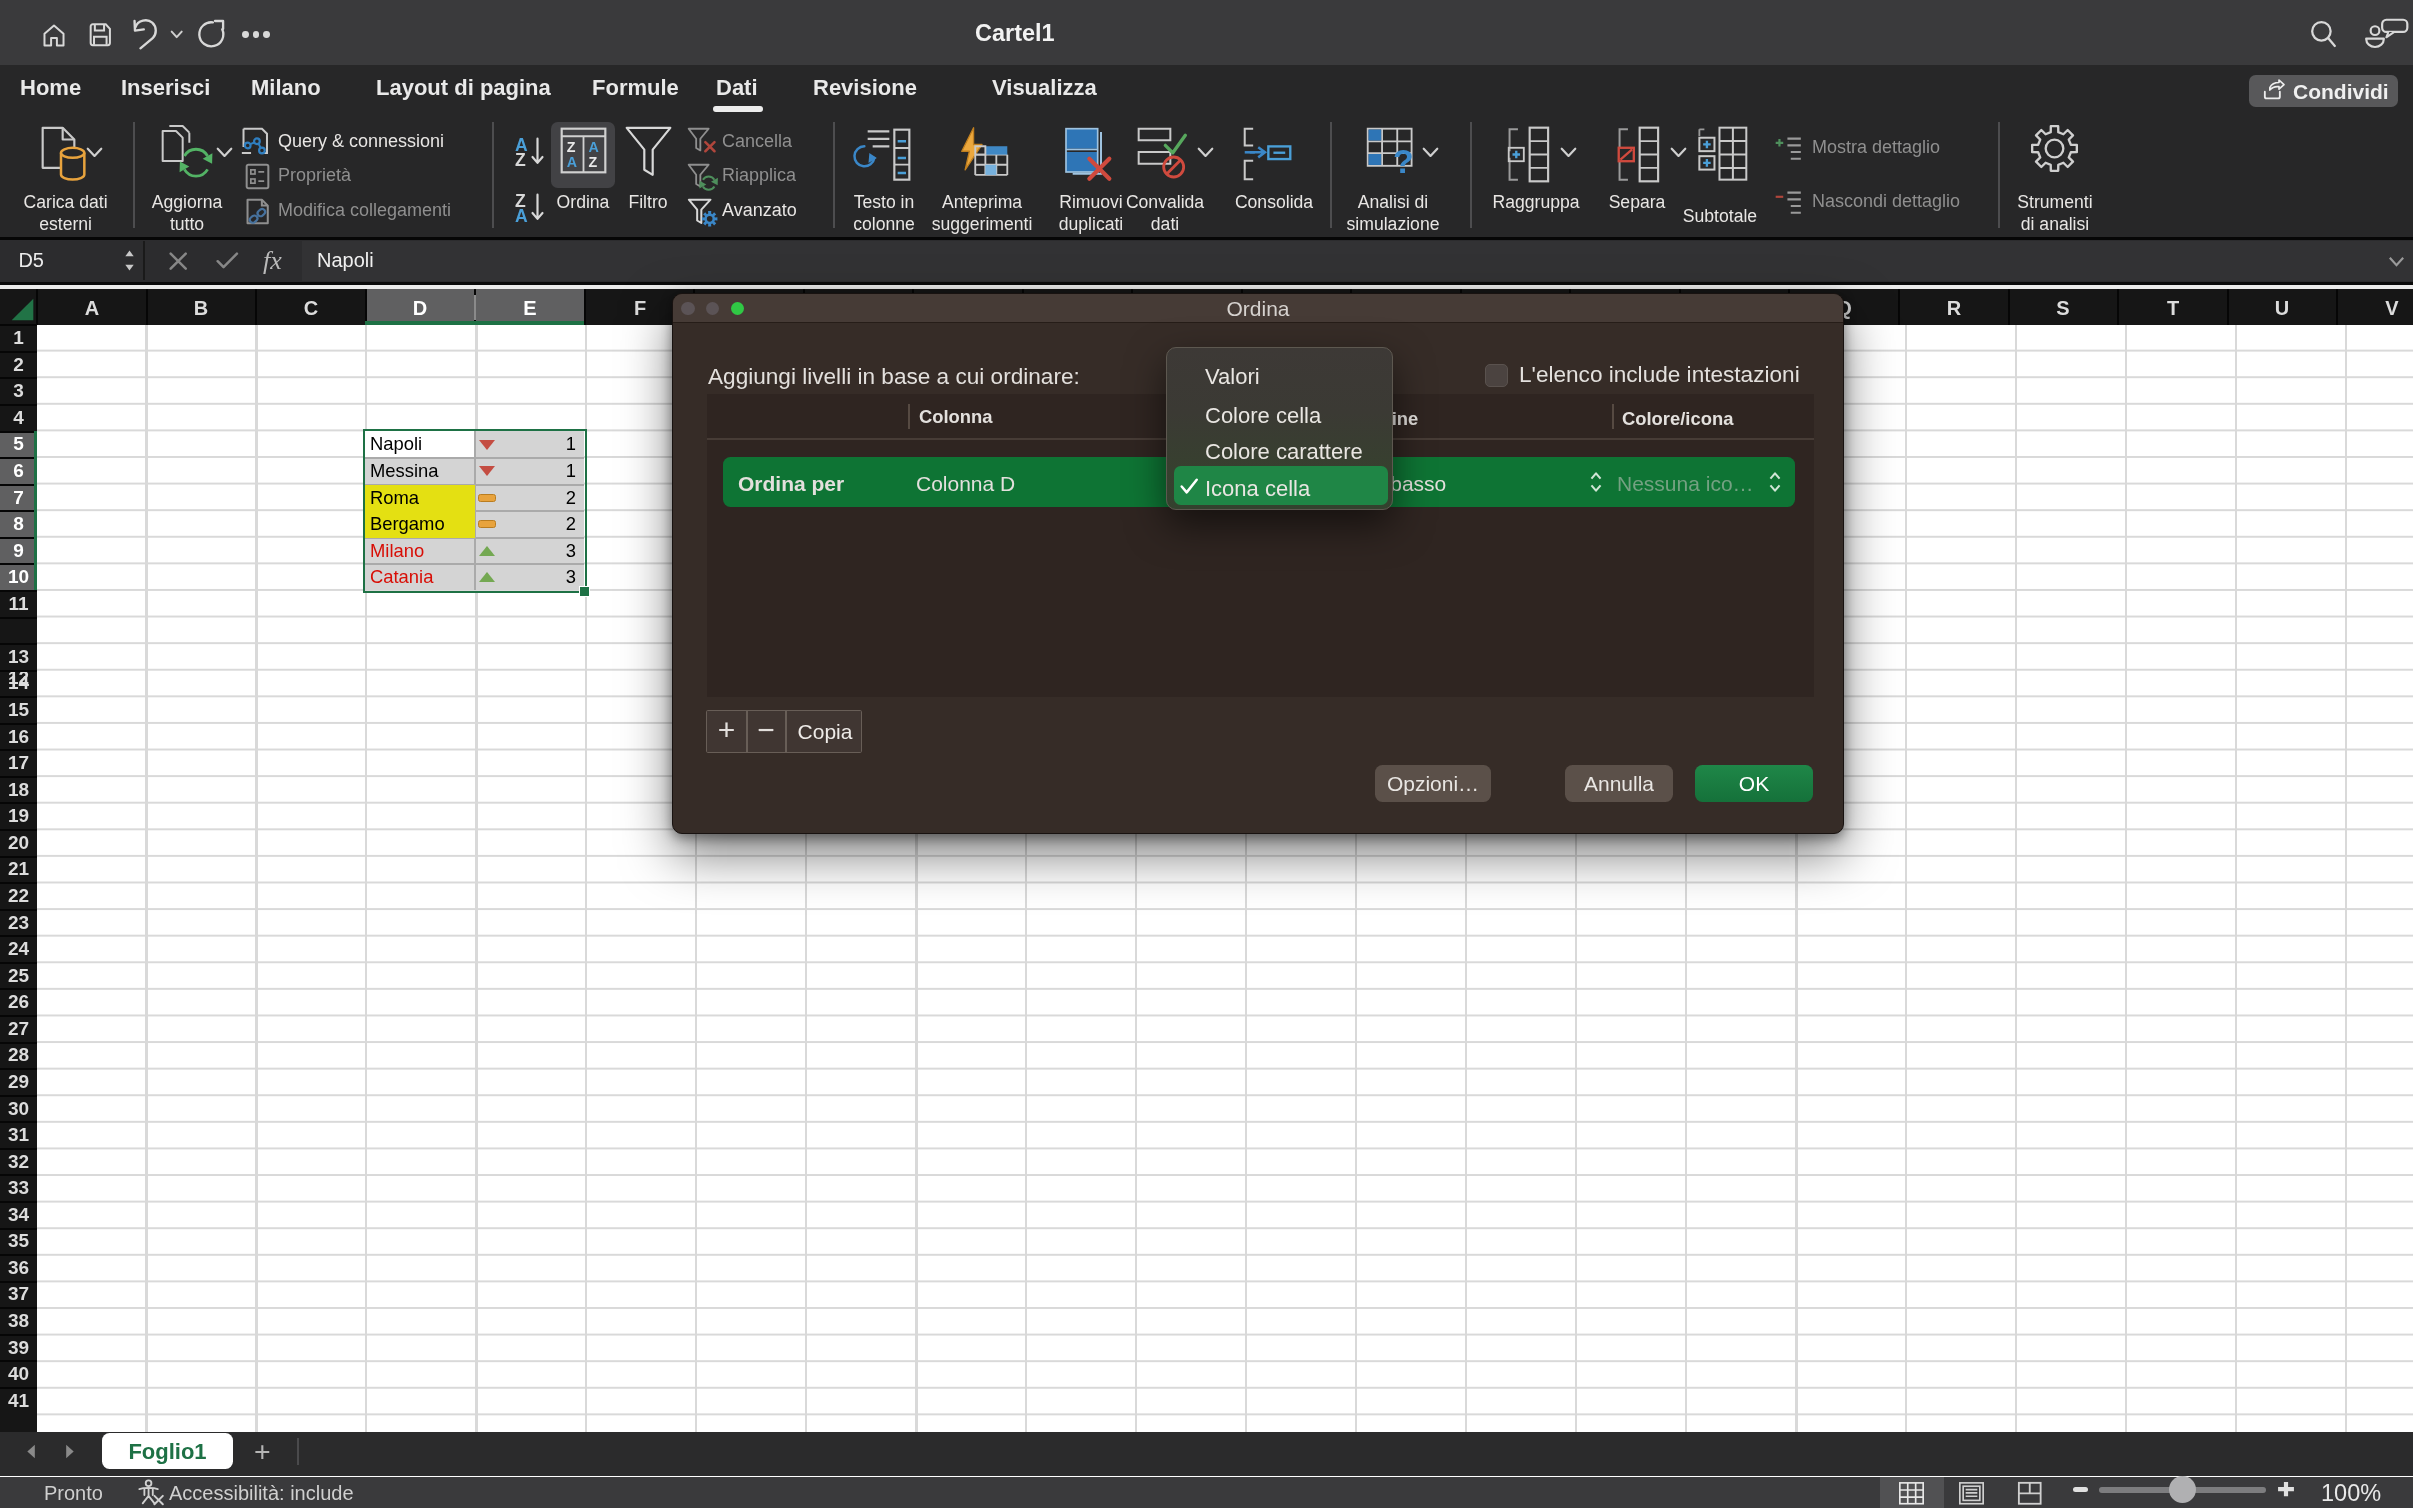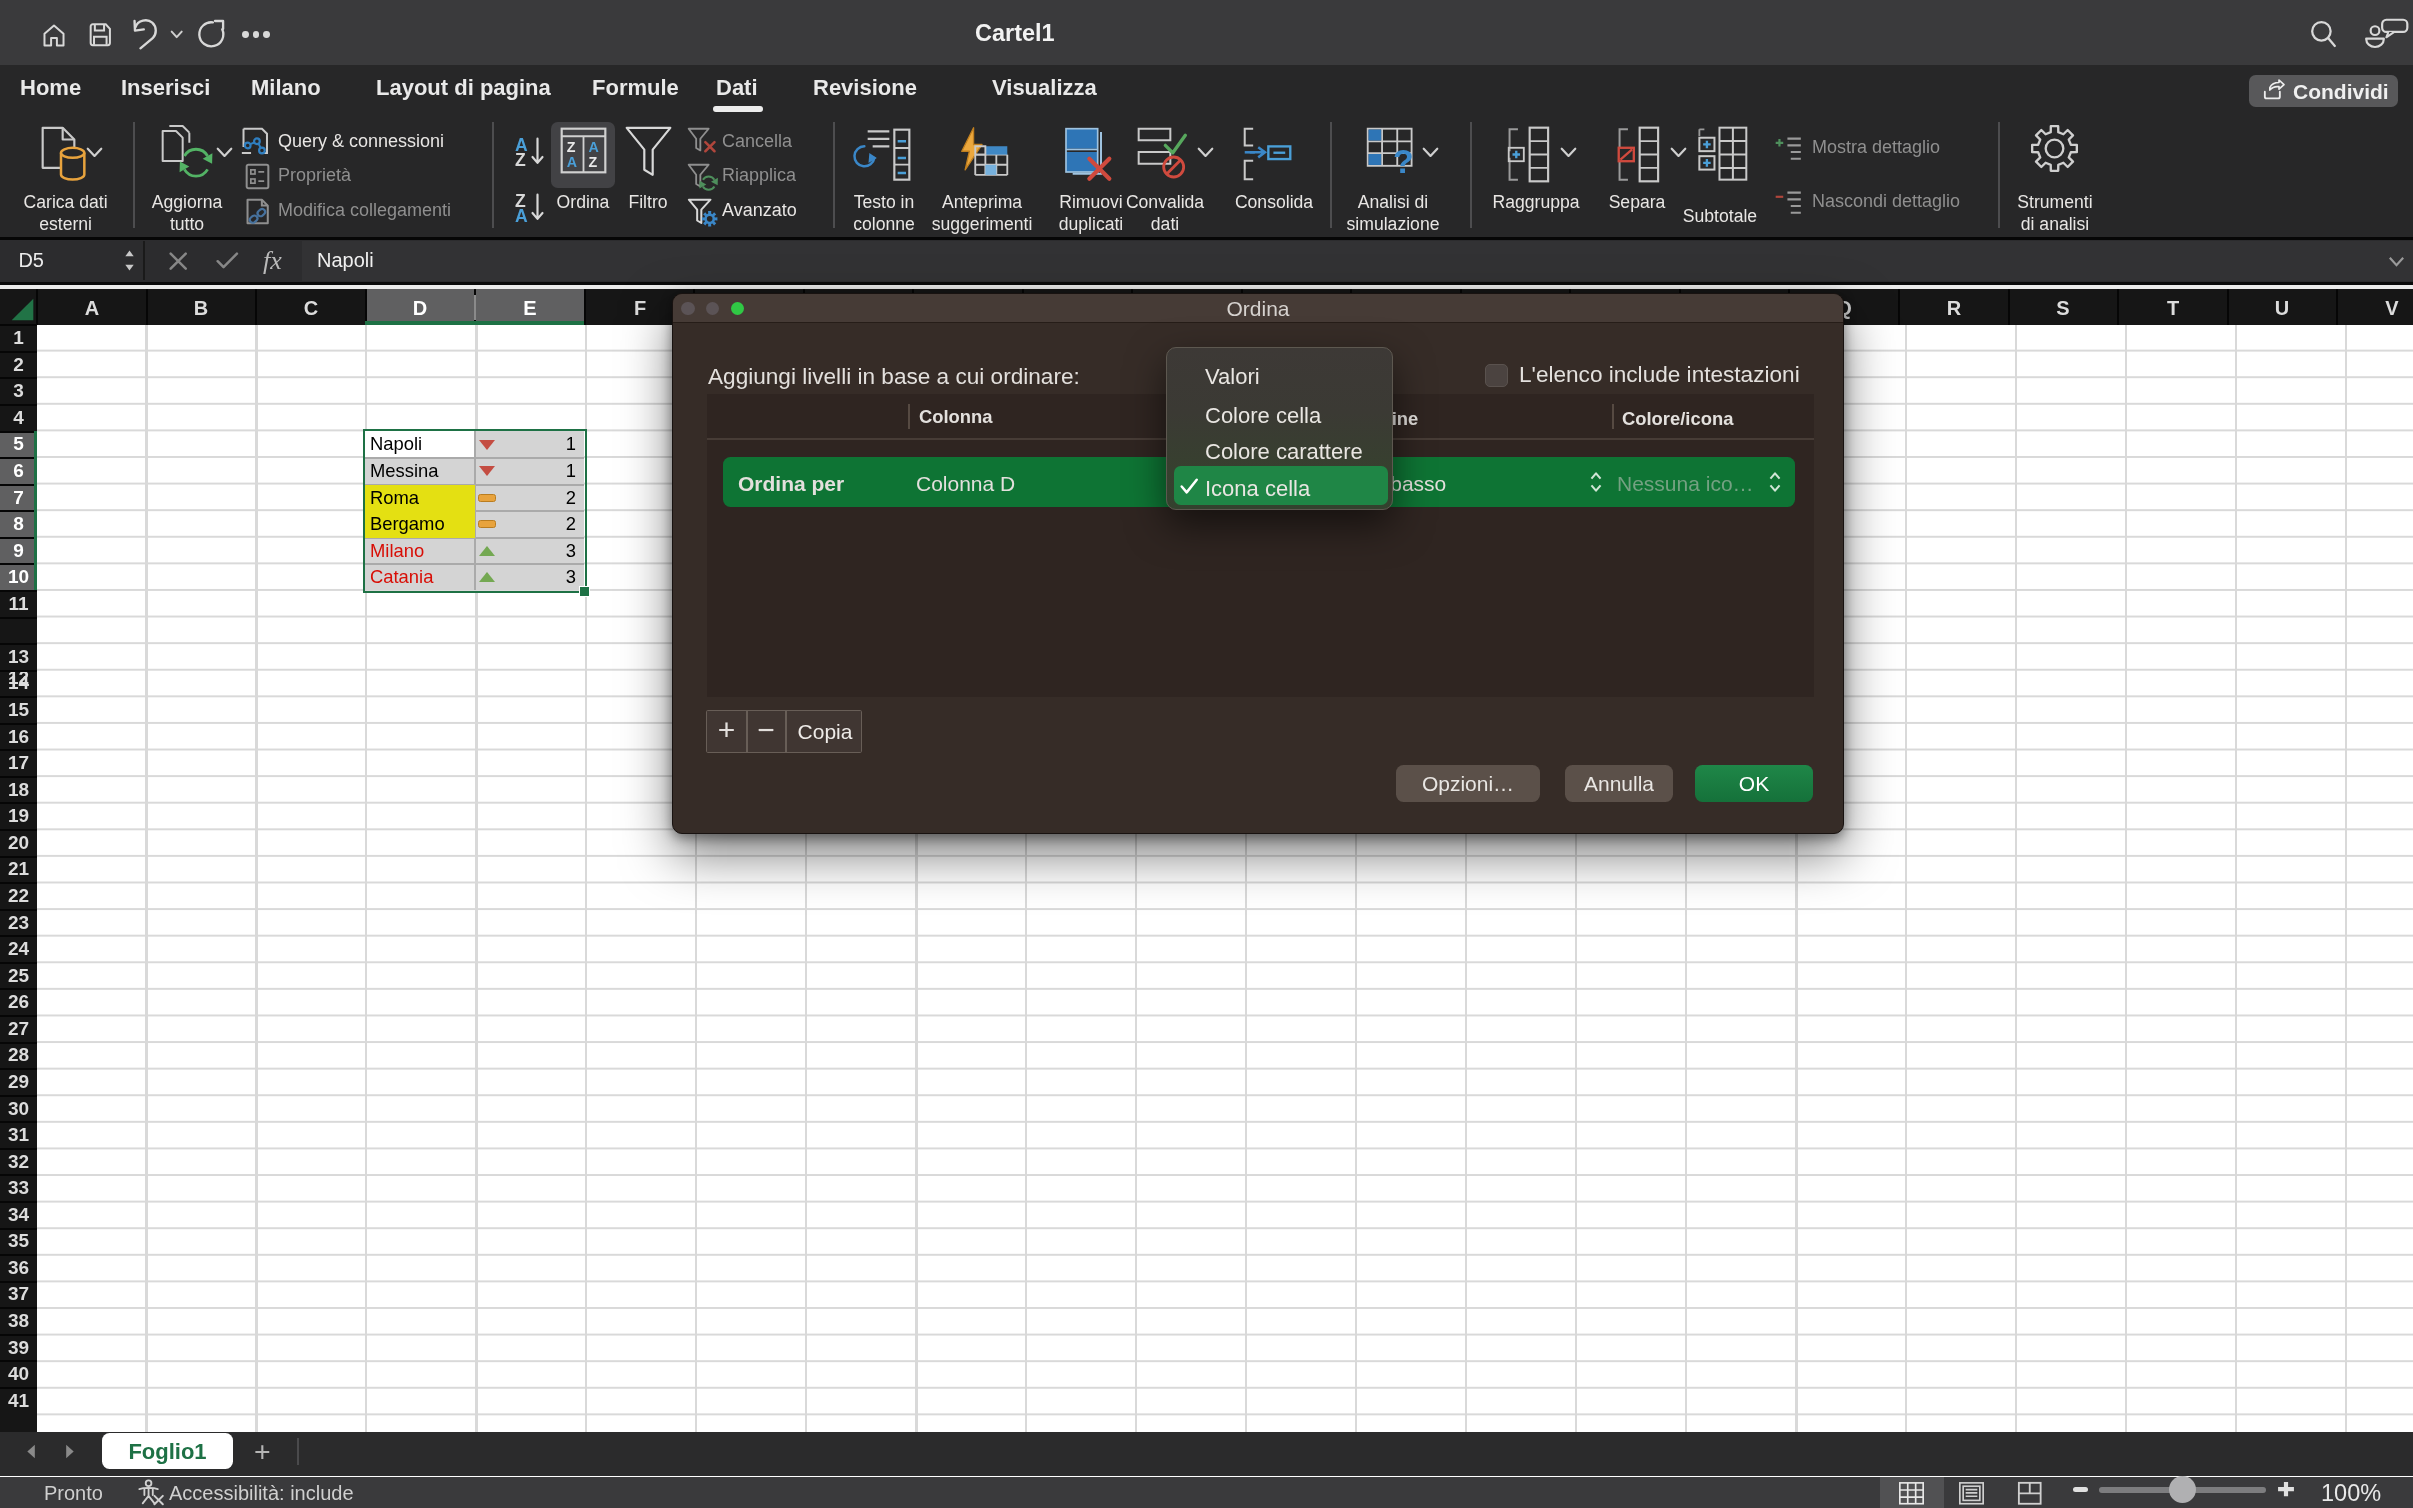--- a/index.html
+++ b/index.html
@@ -566,21 +566,21 @@
 <path d="M4 10.5 L9.5 4 L15 10.5" fill="none" stroke="#cfe5d5" stroke-width="2.5" stroke-linejoin="round"></path>
 <path d="M4 18.5 L9.5 25 L15 18.5" fill="none" stroke="#cfe5d5" stroke-width="2.5" stroke-linejoin="round"></path>
       </svg>
 <div class="abs" style="left:33px;top:416px;width:156px;height:43px;border:1.7px solid #685e57;border-radius:1.7px;background:rgba(255,255,255,0.05)">
 <div style="position:absolute;left:39px;top:0;width:1.7px;height:100%;background:#685e57"></div>
 <div style="position:absolute;left:78px;top:0;width:1.7px;height:100%;background:#685e57"></div>
 <div style="position:absolute;left:0;top:0;width:39px;height:100%;text-align:center;line-height:38px;font-size:30px;font-weight:300;color:#e3dfdc">+</div>
 <div style="position:absolute;left:40px;top:0;width:38px;height:100%;text-align:center;line-height:37px;font-size:30px;font-weight:300;color:#e3dfdc">−</div>
 <div style="position:absolute;left:80px;top:0;width:76px;height:100%;text-align:center;line-height:41px;font-size:21px;color:#eeebe8">Copia</div>
       </div>
-<div class="btn" style="left:723px;top:471px;width:144px">Opzioni…</div>
+<div class="btn" style="left:702px;top:471px;width:116px">Opzioni…</div>
 <div class="btn" style="left:892px;top:471px;width:108px">Annulla</div>
 <div class="btn" style="left:1022px;top:471px;width:118px;background:linear-gradient(180deg,#1f8748,#15713a);color:#fff">OK</div>
 </div>
 <div class="abs" id="menu">
 <div class="mitem" style="top:16px">Valori</div>
 <div class="mitem" style="top:55px">Colore cella</div>
 <div class="mitem" style="top:91px">Colore carattere</div>
 <div class="abs" style="left:6.7px;top:118px;width:214px;height:39px;border-radius:6.7px;background:#1f8646"></div>
 <svg class="ic" style="left:12.6px;top:130px" width="18.4" height="17" viewBox="0 0 22 20">
 <path d="M2 10 L8 17 L20 2" fill="none" stroke="#fff" stroke-width="3" stroke-linecap="round" stroke-linejoin="round"></path>

